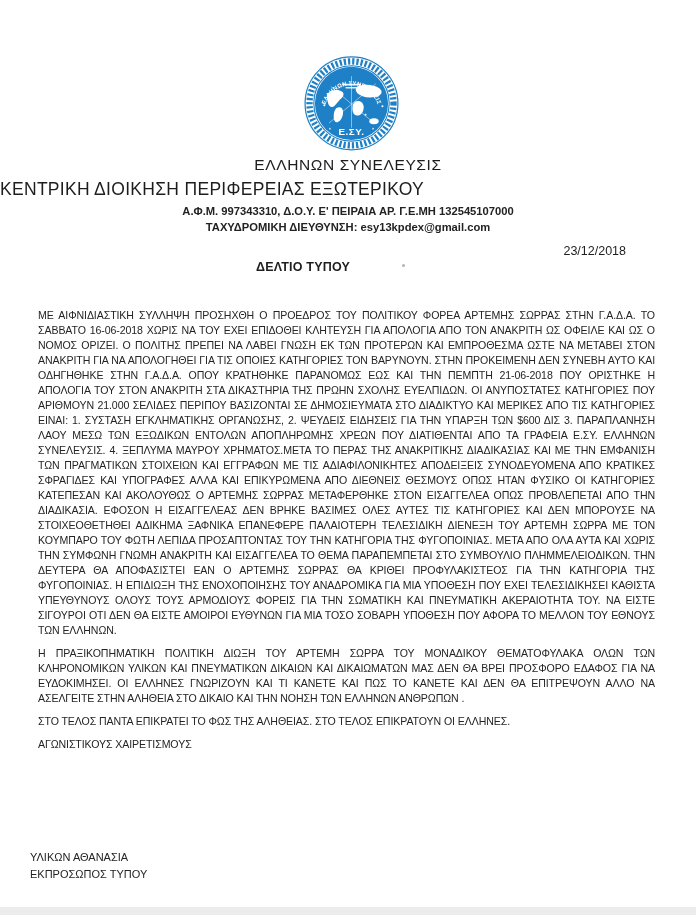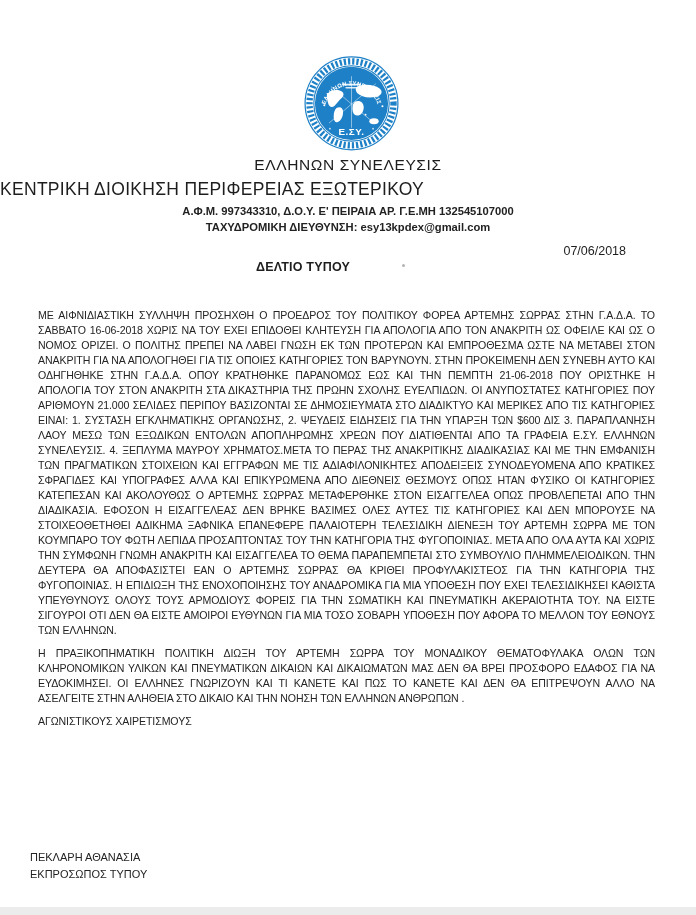--- a/index.html
+++ b/index.html
@@ -105,29 +105,30 @@
       <circle cx="79" cy="85" r="0.9" fill="#ffffff" opacity="0.85"></circle>
       <text x="56" y="92" text-anchor="middle" font-size="10.5" font-weight="bold" fill="#ffffff" letter-spacing="0.6" font-family="Liberation Sans, sans-serif">Ε.ΣΥ.</text>
     </svg>
   </div>
 
   <div class="org-name">ΕΛΛΗΝΩΝ ΣΥΝΕΛΕΥΣΙΣ</div>
   <div class="org-division">ΚΕΝΤΡΙΚΗ ΔΙΟΙΚΗΣΗ ΠΕΡΙΦΕΡΕΙΑΣ ΕΞΩΤΕΡΙΚΟΥ</div>
   <div class="org-registration">Α.Φ.Μ. 997343310, Δ.Ο.Υ. Ε' ΠΕΙΡΑΙΑ ΑΡ. Γ.Ε.ΜΗ 132545107000</div>
   <div class="org-postal">ΤΑΧΥΔΡΟΜΙΚΗ ΔΙΕΥΘΥΝΣΗ: esy13kpdex@gmail.com</div>
 
-  <div class="date-line">07/06/2018</div>
+  <div class="date-line">23/12/2018</div>
   <div class="press-title">ΔΕΛΤΙΟ ΤΥΠΟΥ</div>
   <div class="stray-mark"></div>
 
   <div class="body-text">
     <p>ΜΕ ΑΙΦΝΙΔΙΑΣΤΙΚΗ ΣΥΛΛΗΨΗ ΠΡΟΣΗΧΘΗ Ο ΠΡΟΕΔΡΟΣ ΤΟΥ ΠΟΛΙΤΙΚΟΥ ΦΟΡΕΑ ΑΡΤΕΜΗΣ ΣΩΡΡΑΣ ΣΤΗΝ Γ.Α.Δ.Α. ΤΟ ΣΑΒΒΑΤΟ 16-06-2018 ΧΩΡΙΣ ΝΑ ΤΟΥ ΕΧΕΙ ΕΠΙΔΟΘΕΙ ΚΛΗΤΕΥΣΗ ΓΙΑ ΑΠΟΛΟΓΙΑ ΑΠΟ ΤΟΝ ΑΝΑΚΡΙΤΗ ΩΣ ΟΦΕΙΛΕ ΚΑΙ ΩΣ Ο ΝΟΜΟΣ ΟΡΙΖΕΙ. Ο ΠΟΛΙΤΗΣ ΠΡΕΠΕΙ ΝΑ ΛΑΒΕΙ ΓΝΩΣΗ ΕΚ ΤΩΝ ΠΡΟΤΕΡΩΝ ΚΑΙ ΕΜΠΡΟΘΕΣΜΑ ΩΣΤΕ ΝΑ ΜΕΤΑΒΕΙ ΣΤΟΝ ΑΝΑΚΡΙΤΗ ΓΙΑ ΝΑ ΑΠΟΛΟΓΗΘΕΙ ΓΙΑ ΤΙΣ ΟΠΟΙΕΣ ΚΑΤΗΓΟΡΙΕΣ ΤΟΝ ΒΑΡΥΝΟΥΝ. ΣΤΗΝ ΠΡΟΚΕΙΜΕΝΗ ΔΕΝ ΣΥΝΕΒΗ ΑΥΤΟ ΚΑΙ ΟΔΗΓΗΘΗΚΕ ΣΤΗΝ Γ.Α.Δ.Α. ΟΠΟΥ ΚΡΑΤΗΘΗΚΕ ΠΑΡΑΝΟΜΩΣ ΕΩΣ ΚΑΙ ΤΗΝ ΠΕΜΠΤΗ 21-06-2018 ΠΟΥ ΟΡΙΣΤΗΚΕ Η ΑΠΟΛΟΓΙΑ ΤΟΥ ΣΤΟΝ ΑΝΑΚΡΙΤΗ ΣΤΑ ΔΙΚΑΣΤΗΡΙΑ ΤΗΣ ΠΡΩΗΝ ΣΧΟΛΗΣ ΕΥΕΛΠΙΔΩΝ. ΟΙ ΑΝΥΠΟΣΤΑΤΕΣ ΚΑΤΗΓΟΡΙΕΣ ΠΟΥ ΑΡΙΘΜΟΥΝ 21.000 ΣΕΛΙΔΕΣ ΠΕΡΙΠΟΥ ΒΑΣΙΖΟΝΤΑΙ ΣΕ ΔΗΜΟΣΙΕΥΜΑΤΑ ΣΤΟ ΔΙΑΔΙΚΤΥΟ ΚΑΙ ΜΕΡΙΚΕΣ ΑΠΟ ΤΙΣ ΚΑΤΗΓΟΡΙΕΣ ΕΙΝΑΙ: 1. ΣΥΣΤΑΣΗ ΕΓΚΛΗΜΑΤΙΚΗΣ ΟΡΓΑΝΩΣΗΣ, 2. ΨΕΥΔΕΙΣ ΕΙΔΗΣΕΙΣ ΓΙΑ ΤΗΝ ΥΠΑΡΞΗ ΤΩΝ $600 ΔΙΣ 3. ΠΑΡΑΠΛΑΝΗΣΗ ΛΑΟΥ ΜΕΣΩ ΤΩΝ ΕΞΩΔΙΚΩΝ ΕΝΤΟΛΩΝ ΑΠΟΠΛΗΡΩΜΗΣ ΧΡΕΩΝ ΠΟΥ ΔΙΑΤΙΘΕΝΤΑΙ ΑΠΟ ΤΑ ΓΡΑΦΕΙΑ Ε.ΣΥ. ΕΛΛΗΝΩΝ ΣΥΝΕΛΕΥΣΙΣ. 4. ΞΕΠΛΥΜΑ ΜΑΥΡΟΥ ΧΡΗΜΑΤΟΣ.ΜΕΤΑ ΤΟ ΠΕΡΑΣ ΤΗΣ ΑΝΑΚΡΙΤΙΚΗΣ ΔΙΑΔΙΚΑΣΙΑΣ ΚΑΙ ΜΕ ΤΗΝ ΕΜΦΑΝΙΣΗ ΤΩΝ ΠΡΑΓΜΑΤΙΚΩΝ ΣΤΟΙΧΕΙΩΝ ΚΑΙ ΕΓΓΡΑΦΩΝ ΜΕ ΤΙΣ ΑΔΙΑΦΙΛΟΝΙΚΗΤΕΣ ΑΠΟΔΕΙΞΕΙΣ ΣΥΝΟΔΕΥΟΜΕΝΑ ΑΠΟ ΚΡΑΤΙΚΕΣ ΣΦΡΑΓΙΔΕΣ ΚΑΙ ΥΠΟΓΡΑΦΕΣ ΑΛΛΑ ΚΑΙ ΕΠΙΚΥΡΩΜΕΝΑ ΑΠΟ ΔΙΕΘΝΕΙΣ ΘΕΣΜΟΥΣ  ΟΠΩΣ ΗΤΑΝ ΦΥΣΙΚΟ ΟΙ ΚΑΤΗΓΟΡΙΕΣ ΚΑΤΕΠΕΣΑΝ ΚΑΙ ΑΚΟΛΟΥΘΩΣ Ο ΑΡΤΕΜΗΣ ΣΩΡΡΑΣ ΜΕΤΑΦΕΡΘΗΚΕ ΣΤΟΝ ΕΙΣΑΓΓΕΛΕΑ ΟΠΩΣ ΠΡΟΒΛΕΠΕΤΑΙ ΑΠΟ ΤΗΝ ΔΙΑΔΙΚΑΣΙΑ. ΕΦΟΣΟΝ Η ΕΙΣΑΓΓΕΛΕΑΣ ΔΕΝ ΒΡΗΚΕ ΒΑΣΙΜΕΣ ΟΛΕΣ ΑΥΤΕΣ ΤΙΣ ΚΑΤΗΓΟΡΙΕΣ ΚΑΙ ΔΕΝ ΜΠΟΡΟΥΣΕ ΝΑ ΣΤΟΙΧΕΟΘΕΤΗΘΕΙ ΑΔΙΚΗΜΑ ΞΑΦΝΙΚΑ ΕΠΑΝΕΦΕΡΕ ΠΑΛΑΙΟΤΕΡΗ ΤΕΛΕΣΙΔΙΚΗ ΔΙΕΝΕΞΗ ΤΟΥ ΑΡΤΕΜΗ ΣΩΡΡΑ ΜΕ ΤΟΝ ΚΟΥΜΠΑΡΟ ΤΟΥ ΦΩΤΗ ΛΕΠΙΔΑ ΠΡΟΣΑΠΤΟΝΤΑΣ ΤΟΥ ΤΗΝ ΚΑΤΗΓΟΡΙΑ ΤΗΣ ΦΥΓΟΠΟΙΝΙΑΣ. ΜΕΤΑ ΑΠΟ ΟΛΑ ΑΥΤΑ ΚΑΙ ΧΩΡΙΣ ΤΗΝ ΣΥΜΦΩΝΗ ΓΝΩΜΗ ΑΝΑΚΡΙΤΗ ΚΑΙ ΕΙΣΑΓΓΕΛΕΑ ΤΟ ΘΕΜΑ ΠΑΡΑΠΕΜΠΕΤΑΙ ΣΤΟ ΣΥΜΒΟΥΛΙΟ ΠΛΗΜΜΕΛΕΙΟΔΙΚΩΝ. ΤΗΝ ΔΕΥΤΕΡΑ ΘΑ ΑΠΟΦΑΣΙΣΤΕΙ ΕΑΝ Ο ΑΡΤΕΜΗΣ ΣΩΡΡΑΣ ΘΑ ΚΡΙΘΕΙ ΠΡΟΦΥΛΑΚΙΣΤΕΟΣ ΓΙΑ ΤΗΝ ΚΑΤΗΓΟΡΙΑ ΤΗΣ ΦΥΓΟΠΟΙΝΙΑΣ. Η ΕΠΙΔΙΩΞΗ ΤΗΣ ΕΝΟΧΟΠΟΙΗΣΗΣ ΤΟΥ ΑΝΑΔΡΟΜΙΚΑ ΓΙΑ ΜΙΑ ΥΠΟΘΕΣΗ ΠΟΥ ΕΧΕΙ ΤΕΛΕΣΙΔΙΚΗΣΕΙ ΚΑΘΙΣΤΑ ΥΠΕΥΘΥΝΟΥΣ ΟΛΟΥΣ ΤΟΥΣ ΑΡΜΟΔΙΟΥΣ ΦΟΡΕΙΣ ΓΙΑ ΤΗΝ ΣΩΜΑΤΙΚΗ ΚΑΙ ΠΝΕΥΜΑΤΙΚΗ ΑΚΕΡΑΙΟΤΗΤΑ ΤΟΥ. ΝΑ ΕΙΣΤΕ ΣΙΓΟΥΡΟΙ ΟΤΙ ΔΕΝ ΘΑ ΕΙΣΤΕ ΑΜΟΙΡΟΙ ΕΥΘΥΝΩΝ ΓΙΑ ΜΙΑ ΤΟΣΟ ΣΟΒΑΡΗ ΥΠΟΘΕΣΗ ΠΟΥ ΑΦΟΡΑ ΤΟ ΜΕΛΛΟΝ ΤΟΥ ΕΘΝΟΥΣ ΤΩΝ ΕΛΛΗΝΩΝ.</p>
     <p>Η ΠΡΑΞΙΚΟΠΗΜΑΤΙΚΗ ΠΟΛΙΤΙΚΗ ΔΙΩΞΗ ΤΟΥ ΑΡΤΕΜΗ ΣΩΡΡΑ ΤΟΥ ΜΟΝΑΔΙΚΟΥ ΘΕΜΑΤΟΦΥΛΑΚΑ ΟΛΩΝ ΤΩΝ ΚΛΗΡΟΝΟΜΙΚΩΝ ΥΛΙΚΩΝ ΚΑΙ ΠΝΕΥΜΑΤΙΚΩΝ ΔΙΚΑΙΩΝ ΚΑΙ ΔΙΚΑΙΩΜΑΤΩΝ ΜΑΣ ΔΕΝ ΘΑ ΒΡΕΙ ΠΡΟΣΦΟΡΟ ΕΔΑΦΟΣ ΓΙΑ ΝΑ ΕΥΔΟΚΙΜΗΣΕΙ. ΟΙ ΕΛΛΗΝΕΣ ΓΝΩΡΙΖΟΥΝ ΚΑΙ ΤΙ ΚΑΝΕΤΕ ΚΑΙ ΠΩΣ ΤΟ ΚΑΝΕΤΕ ΚΑΙ ΔΕΝ ΘΑ ΕΠΙΤΡΕΨΟΥΝ ΑΛΛΟ ΝΑ ΑΣΕΛΓΕΙΤΕ ΣΤΗΝ ΑΛΗΘΕΙΑ ΣΤΟ ΔΙΚΑΙΟ ΚΑΙ ΤΗΝ ΝΟΗΣΗ ΤΩΝ ΕΛΛΗΝΩΝ ΑΝΘΡΩΠΩΝ .</p>
+    <p>ΣΤΟ ΤΕΛΟΣ ΠΑΝΤΑ ΕΠΙΚΡΑΤΕΙ ΤΟ ΦΩΣ ΤΗΣ ΑΛΗΘΕΙΑΣ. ΣΤΟ ΤΕΛΟΣ ΕΠΙΚΡΑΤΟΥΝ ΟΙ ΕΛΛΗΝΕΣ.</p>
     <p>ΑΓΩΝΙΣΤΙΚΟΥΣ ΧΑΙΡΕΤΙΣΜΟΥΣ</p>
   </div>
 
   <div class="signature">
-    <div>ΠΕΚΛΑΡΗ ΑΘΑΝΑΣΙΑ</div>
+    <div>ΥΛΙΚΩΝ ΑΘΑΝΑΣΙΑ</div>
     <div>ΕΚΠΡΟΣΩΠΟΣ ΤΥΠΟΥ</div>
   </div>
 
   <div class="scan-edge"></div>
 </div>
 
 </body></html>

